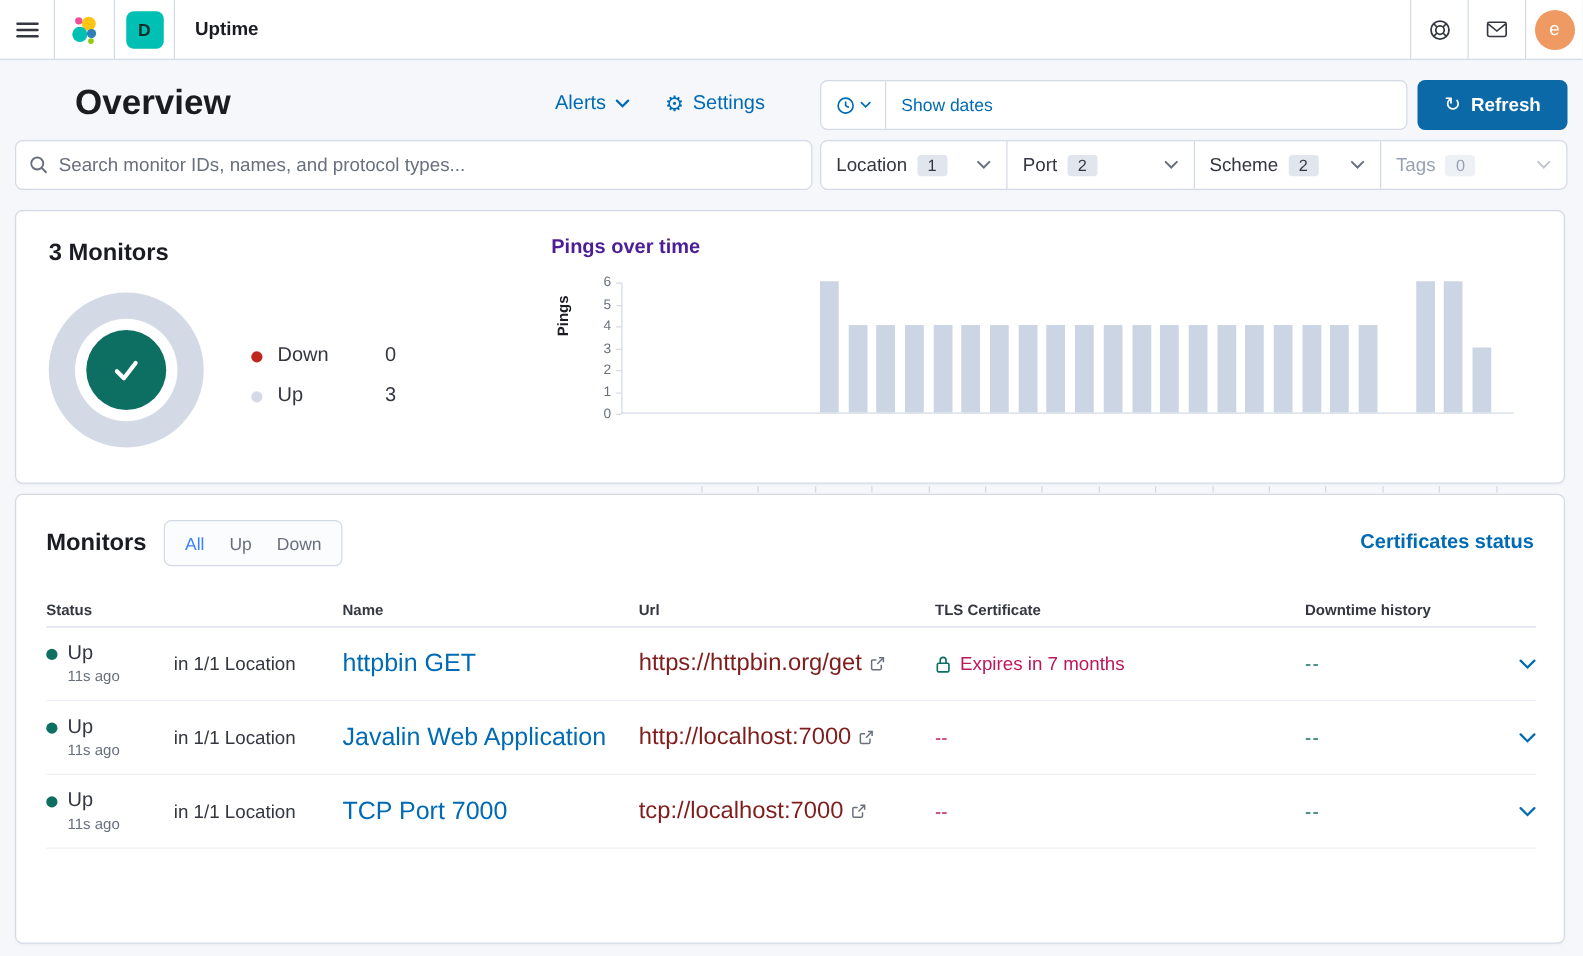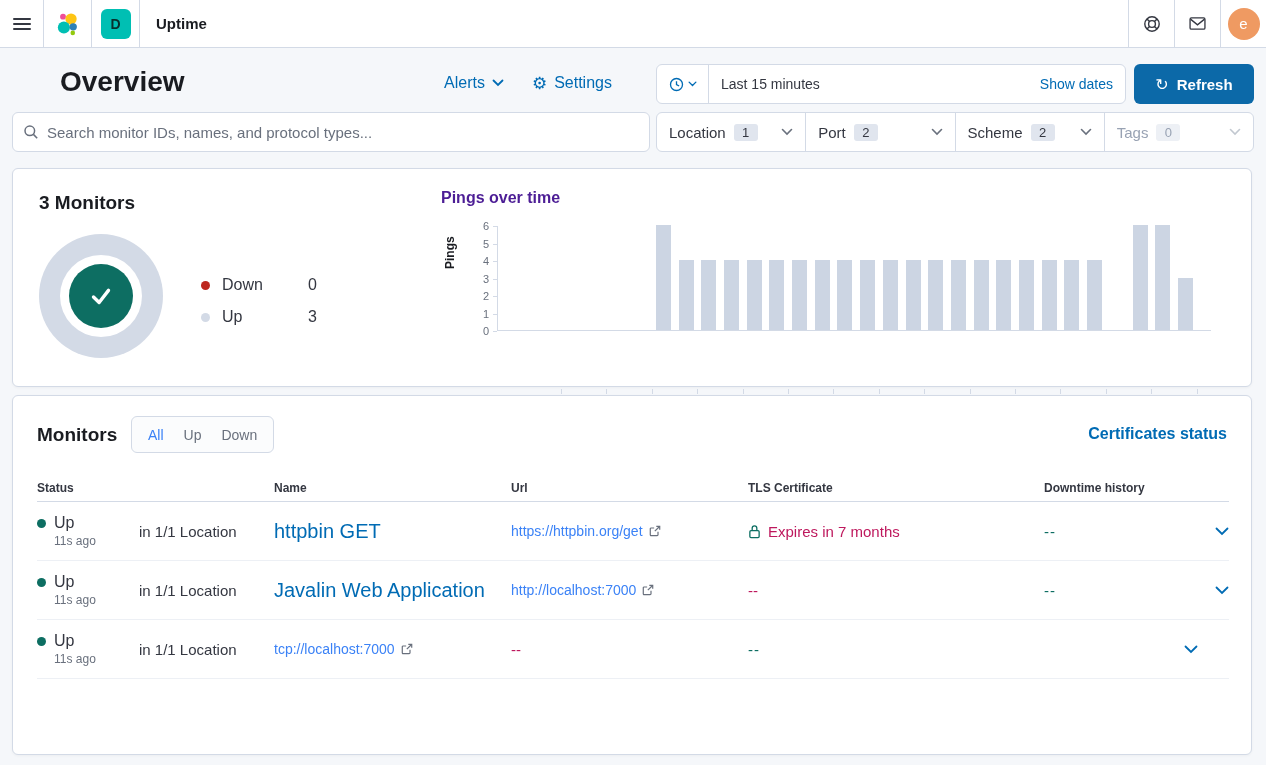--- a/index.html
+++ b/index.html
@@ -100,21 +100,21 @@
   .tbl { position:absolute; left:24px; top:78px; width:1192px; }
   .tbl-grid { display:grid; grid-template-columns:102px 135px 237px 237px 296px 154px 1fr; align-items:center; }
   .tbl-head { height:28px; border-bottom:1px solid #d3dae6; }
   .tbl-head span { font-size:12px; font-weight:700; color:#343741; }
   .tbl-row { height:59px; border-bottom:1px solid #edf0f5; }
   .cell-status .line1 { display:flex; align-items:center; gap:8px; font-size:16px; color:#343741; }
   .status-dot { width:9px; height:9px; border-radius:50%; background:#0d6e62; }
   .cell-status .ago { font-size:12px; color:#69707d; margin-left:17px; margin-top:2px; }
   .cell-loc { font-size:15px; color:#343741; }
   .cell-name a { color:#006bb4; font-size:20px; text-decoration:none; cursor:pointer; }
-  .cell-url { display:flex; align-items:center; gap:6px; font-size:14px; color:#3b82f6; }
+  .cell-url { display:flex; align-items:center; gap:6px; font-size:19px; color:#7f1d1d; }
   .cell-tls { display:flex; align-items:center; gap:7px; font-size:15px; color:#be185d; }
   .cell-down { color:#0d6e62; font-size:15px; letter-spacing:1px; }
   .cell-exp { display:flex; justify-content:flex-end; cursor:pointer; }
 
   .tbl-footer { position:absolute; left:24px; right:24px; top:300px; height:44px; display:flex; align-items:center; }
   .rpp { display:flex; align-items:center; gap:6px; font-size:14px; color:#343741; cursor:pointer; }
   .pager { margin-left:auto; display:flex; align-items:center; gap:32px; padding-right:18px; }
   .pager .pg { cursor:pointer; }
 </style>
 </head>
@@ -184,21 +184,20 @@
 <div class="timepicker">
   <div class="tp-quick">
     <svg width="15" height="15" viewBox="0 0 16 16" fill="none" stroke="#006bb4" stroke-width="1.4">
       <circle cx="8" cy="8" r="6.4"></circle>
         <polyline points="8,4.5 8,8 10.8,9.6"></polyline>
     </svg>
     <svg width="9" height="6" viewBox="0 0 12 8" fill="none" stroke="#006bb4" stroke-width="1.8" stroke-linecap="round">
         <polyline points="1.5,1.5 6,6 10.5,1.5"></polyline>
       </svg>
   </div>
-  <div class="tp-value">Last 15 minutes</div>
   <div class="tp-showdates">Show dates</div>
 </div>
 
 <button class="refresh-btn">
   <span class="refresh-glyph">↻</span>
   <span>Refresh</span>
 </button>
 
 <div class="searchbox">
   <svg width="16" height="16" viewBox="0 0 16 16" fill="none" stroke="#69707d" stroke-width="1.5">
@@ -425,20 +424,21 @@
 
     <div class="tbl-grid tbl-row">
       <div class="cell-status">
         <div class="line1">
             <span class="status-dot"></span>
           <span>Up</span>
           </div>
         <div class="ago">11s ago</div>
       </div>
       <div class="cell-loc">in 1/1 Location</div>
+      <div class="cell-name"><a>TCP Port 7000</a></div>
       <div class="cell-url">
         <span>tcp://localhost:7000</span>
         <svg width="12" height="12" viewBox="0 0 14 14" fill="none" stroke="#69707d" stroke-width="1.4">
           <path d="M10.5 8v3.5a1 1 0 0 1-1 1H2.5a1 1 0 0 1-1-1V4.5a1 1 0 0 1 1-1H6"></path>
             <polyline points="8.5,1.5 12.5,1.5 12.5,5.5"></polyline>
             <line x1="12.3" y1="1.7" x2="6.8" y2="7.2"></line>
         </svg>
       </div>
       <div class="cell-tls">
 

